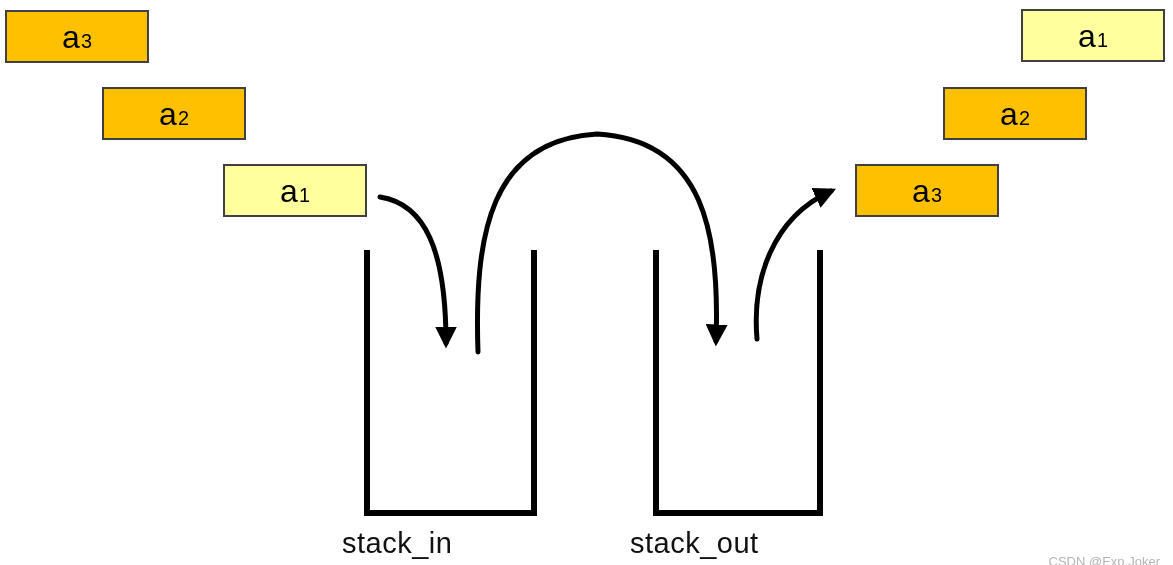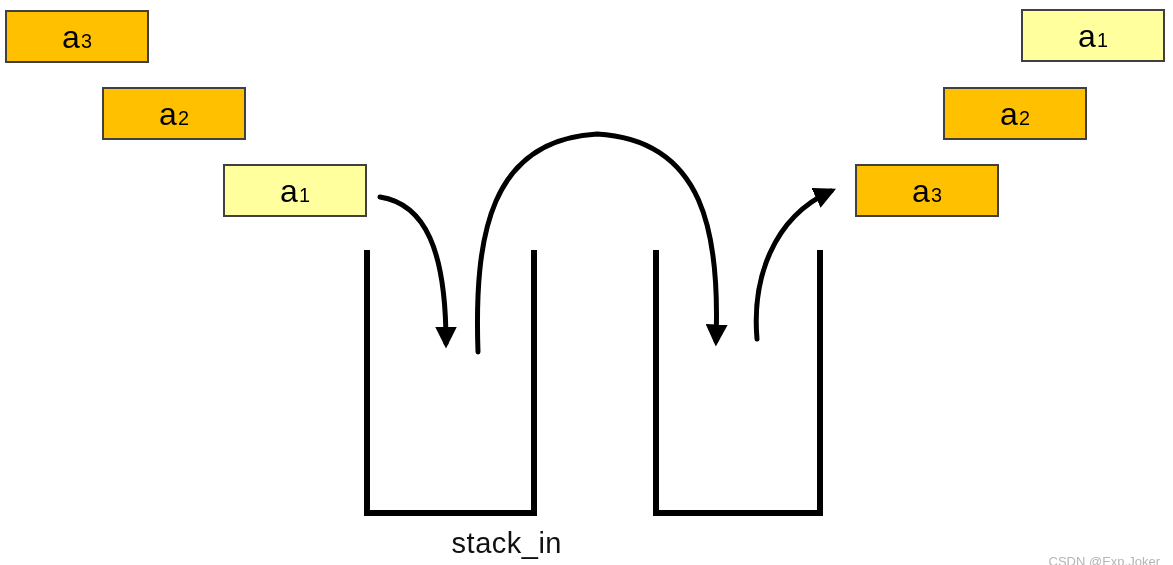--- a/index.html
+++ b/index.html
@@ -47,21 +47,21 @@
     position: absolute;
     left: 0;
     top: 0;
     width: 1173px;
     height: 565px;
   }
   .stack-label {
     position: absolute;
     top: 527px;
     width: 220px;
-    text-align: right;
+    text-align: left;
     font-size: 29px;
     color: #111111;
     letter-spacing: 0.5px;
   }
   .stack-label.in  { left: 342px; }
   .stack-label.out { left: 630px; }
 
   .watermark {
     position: absolute;
     right: 13px;
@@ -113,16 +113,17 @@
     <path d="M656 250 L656 513 L820 513 L820 250" fill="none" stroke="#000000" stroke-width="6"></path>
 
     <path d="M380 197 C425 204 446 250 446 343" fill="none" stroke="#000000" stroke-width="5" stroke-linecap="round" marker-end="url(#ah)"></path>
 
     <path d="M478 352 C474 235 490 140 597 134 C705 140 720 235 716 341" fill="none" stroke="#000000" stroke-width="5" stroke-linecap="round" marker-end="url(#ah)"></path>
 
     <path d="M757 339 C752 280 772 218 831 191" fill="none" stroke="#000000" stroke-width="5" stroke-linecap="round" marker-end="url(#ah)"></path>
   </svg>
 
   <div class="stack-label in">stack_in</div>
+  <div class="stack-label out">stack_out</div>
 
   <div class="watermark">CSDN @Exp.Joker</div>
 
 </div>
 
 </body></html>

